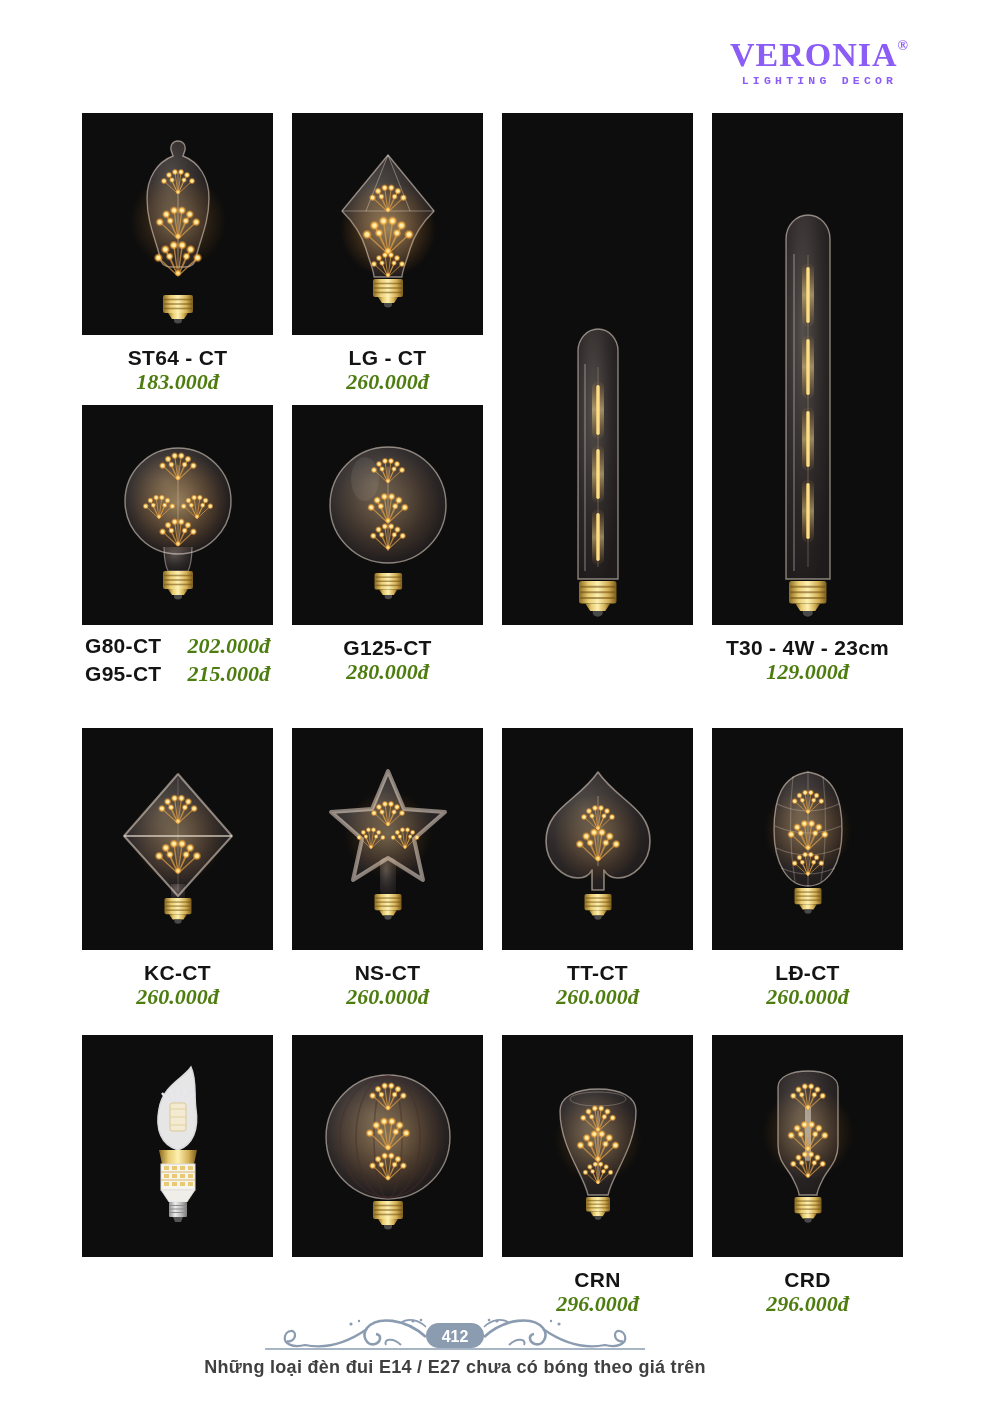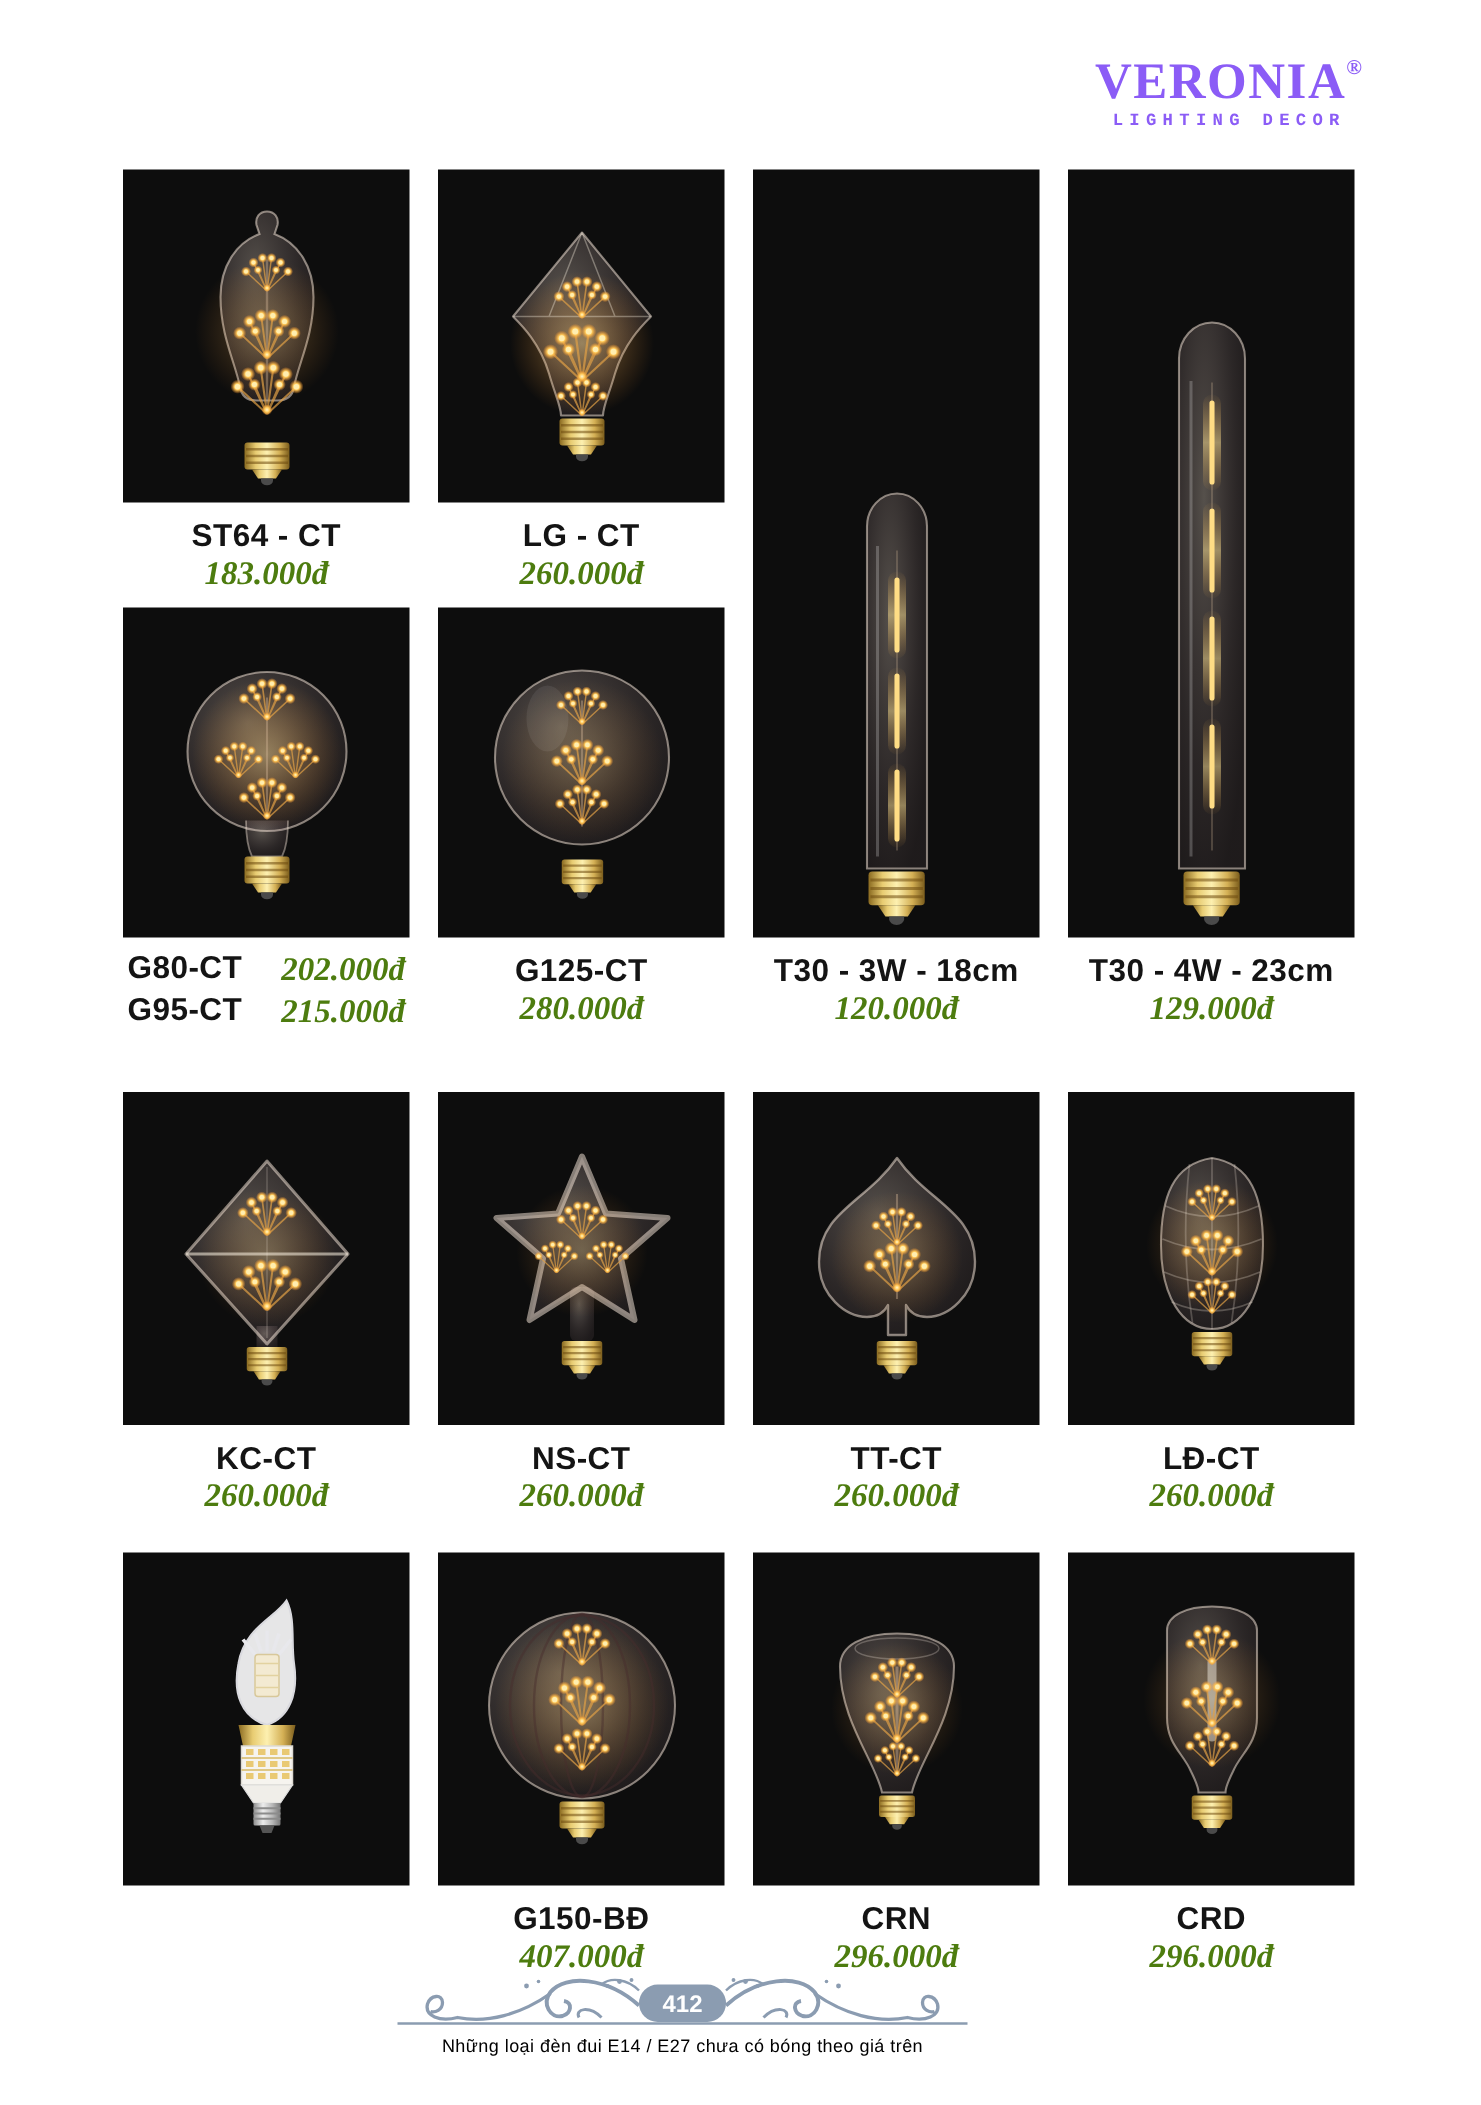--- a/index.html
+++ b/index.html
@@ -30,21 +30,21 @@
   .caption .name{font-size:21px;font-weight:bold;color:#141414;letter-spacing:.3px;}
   .caption .price{
     font-family:"Liberation Serif","DejaVu Serif",serif;font-style:italic;font-weight:bold;
     font-size:22px;color:#4d7c0f;
   }
   .caption-duo{padding-top:9px;}
   .caption-duo .line{display:flex;justify-content:space-between;align-items:flex-start;padding:0 3px;margin-bottom:3px;}
   
   .footer{position:absolute;left:0;width:910px;top:1316px;text-align:center;}
   .footer-note{
-    font-size:12px;color:#000000;letter-spacing:.3px;margin-top:1px;font-weight:normal;
+    font-size:18px;color:#404040;letter-spacing:.3px;margin-top:1px;font-weight:bold;
   }
   .flourish{display:block;margin:0 auto;}
 </style>
 </head>
 <body>
 
 <svg width="0" height="0" style="position:absolute" aria-hidden="true">
   <defs>
     <linearGradient id="brass" x1="0" y1="0" x2="1" y2="0">
       <stop offset="0" stop-color="#8a6a20"></stop>
@@ -226,24 +226,20 @@
     </div>
     <div class="line">
       <span class="name">G95-CT</span>
       <span class="price">215.000đ</span>
     </div>
   </div>
   <div class="caption" style="grid-column:2;grid-row:4">
     <div class="name">G125-CT</div>
     <div class="price">280.000đ</div>
   </div>
-  <div class="caption" style="grid-column:3;grid-row:4">
-    <div class="name">T30 - 3W - 18cm</div>
-    <div class="price">120.000đ</div>
-  </div>
   <div class="caption" style="grid-column:4;grid-row:4">
     <div class="name">T30 - 4W - 23cm</div>
     <div class="price">129.000đ</div>
   </div>
 
   <div class="tile" style="grid-column:1;grid-row:5">
     <svg width="150" height="198" viewBox="0 0 150 198">
       <rect x="68" y="138" width="14" height="16" fill="url(#glassTint)"></rect>
       <path d="M75,28 L129,90 L75,150 L21,90 Z" fill="url(#glassTint)" stroke="rgba(255,240,225,.5)" stroke-width="2" stroke-linejoin="round"></path>
       <circle cx="75" cy="92" r="46" fill="url(#warm)" opacity=".35"></circle>
@@ -372,24 +368,20 @@
       <path d="M45,34 C45,24 58,18 75,18 C92,18 105,24 105,34 V92 C105,110 94,116 89,128 C86,134 84,138 84,142 H66 C66,138 64,134 61,128 C56,116 45,110 45,92 Z" fill="url(#glassTint)" stroke="rgba(255,240,225,.5)" stroke-width="1.4"></path>
       <circle cx="75" cy="80" r="46" fill="url(#warm)" opacity=".35"></circle>
       <rect x="72" y="52" width="6" height="56" rx="3" fill="rgba(255,250,240,.45)"></rect>
       <use href="#cluster" transform="translate(75,46) scale(1.05)"></use>
       <use href="#cluster" transform="translate(75,86) scale(1.2)"></use>
       <use href="#cluster" transform="translate(75,114) scale(1.05)"></use>
       <use href="#e27" transform="translate(61.5,144) scale(.9)"></use>
     </svg>
   </div>
 
-  <div class="caption" style="grid-column:2;grid-row:8">
-    <div class="name">G150-BĐ</div>
-    <div class="price">407.000đ</div>
-  </div>
   <div class="caption" style="grid-column:3;grid-row:8">
     <div class="name">CRN</div>
     <div class="price">296.000đ</div>
   </div>
   <div class="caption" style="grid-column:4;grid-row:8">
     <div class="name">CRD</div>
     <div class="price">296.000đ</div>
   </div>
 
 </div>

